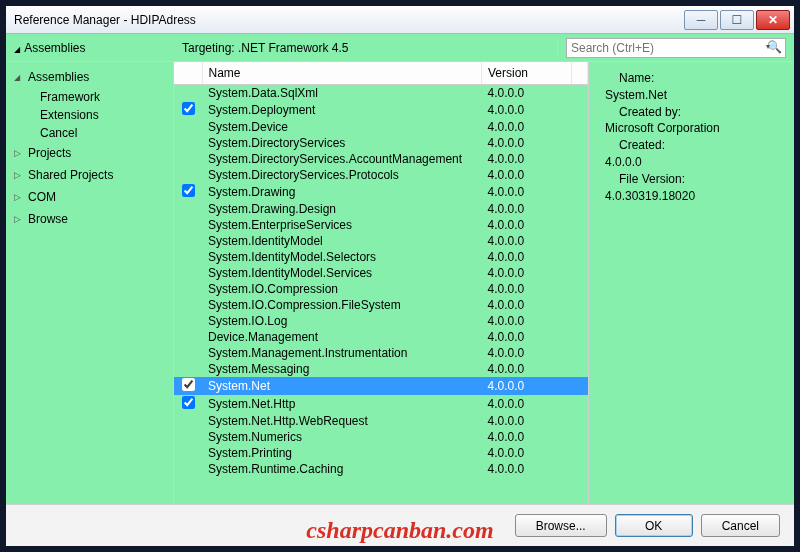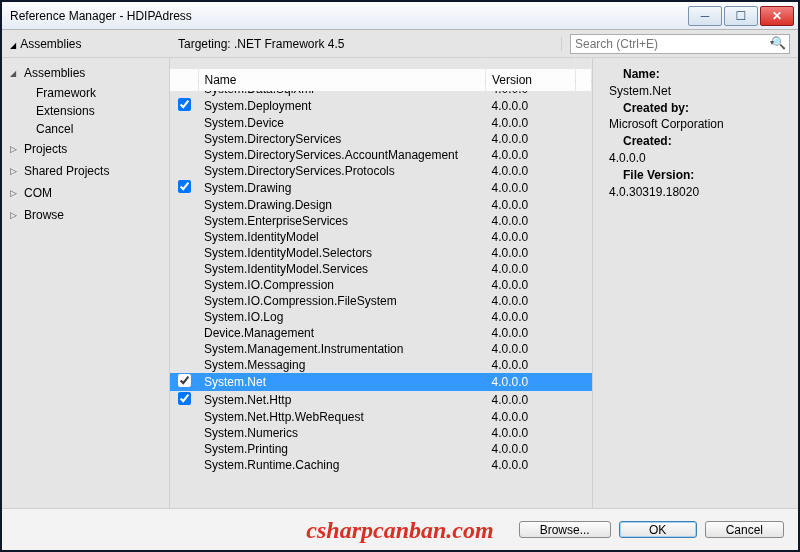--- a/index.html
+++ b/index.html
@@ -1,48 +1,48 @@
 <!DOCTYPE html>
 <html><head>
 <meta charset="utf-8">
 <style>
   * { box-sizing: border-box; margin: 0; padding: 0; font-family: "Segoe UI", Tahoma, sans-serif; font-size: 12px; }
   html, body { width: 800px; height: 552px; overflow: hidden; background:#c0c0c0; }
-  .window { width: 800px; height: 552px; background:#e5e5e5; border:2px solid #0f172a; display:flex; flex-direction:column; }
+  .window { width: 800px; height: 552px; background:#86efac; border:6px solid #0f172a; display:flex; flex-direction:column; }
   .titlebar { height:28px; background:linear-gradient(#fdfdfe,#e6ecf5); border-bottom:1px solid #b5b5b5; display:flex; align-items:center; padding:0 4px; }
   .titlebar .title { flex:1; padding-left:4px; color:#000; }
   .titlebar .winbtn { width:34px; height:20px; margin-left:2px; border:1px solid #7a94b0; background:linear-gradient(#f3f7fb,#d6e3f0); display:flex; align-items:center; justify-content:center; color:#33506b; font-size:10px; border-radius:2px; cursor:default;}
   .titlebar .winbtn.close { background:linear-gradient(#f08080,#d93025); border-color:#8b1a1a; color:#fff; font-weight:bold;}
   .toprow { height:28px; display:flex; align-items:center; border-bottom:1px solid #d0d0d0; padding:0 8px; gap:8px;}
   .toprow .left { width:160px; display:flex; align-items:center; gap:4px; font-weight:normal; color:#000;}
   .toprow .center { flex:1; color:#000;}
   .toprow .searchwrap { width:220px; position:relative; }
   .toprow .searchwrap input { width:100%; height:20px; border:1px solid #abadb3; padding:1px 22px 1px 4px; color:#777;}
   .toprow .searchwrap .mag { position:absolute; right:4px; top:2px; font-size:12px; color:#555;}
   .toprow .searchwrap .dd { position:absolute; right:16px; top:4px; font-size:8px; color:#555;}
   .body { flex:1; display:flex; overflow:hidden;}
   .sidebar { width:168px; border-right:1px solid #d0d0d0; padding:4px 0; overflow:hidden;}
   .sidebar .cat { padding:4px 8px; display:flex; align-items:center; gap:4px; cursor:default; color:#000;}
   .sidebar .cat .arrow { width:10px; display:inline-block; font-size:9px; color:#555;}
   .sidebar .sub { padding:2px 8px 2px 34px; cursor:default; color:#000;}
   .sidebar .sub.selected { color:#000; }
   .center { flex:1; display:flex; overflow:hidden; border-right:1px solid #d0d0d0;}
   .listwrap { flex:1; overflow:hidden; position:relative;}
   table.list { width:100%; border-collapse:collapse; table-layout:fixed;}
-  table.list thead th { text-align:left; font-weight:normal; border-bottom:1px solid #d0d0d0; border-right:1px solid #e8e8e8; padding:4px 6px; background:#fdfdfd; position:sticky; top:11px;}
+  table.list thead th { text-align:left; font-weight:normal; border-bottom:1px solid #d0d0d0; border-right:1px solid #e8e8e8; padding:4px 6px; background:#fdfdfd; position:sticky; top:0;}
   table.list td { padding:1px 6px; white-space:nowrap; overflow:hidden; text-overflow:ellipsis;}
   table.list tr.selected td { background:#3399ff; color:#fff;}
   table.list tr.selected input[type=checkbox]{ accent-color:#fff;}
   table.list td.chk { text-align:center; width:28px;}
   table.list td.ver { width:90px;}
   .scroll { overflow-y:auto; height:100%;}
   .details { width:205px; padding:8px 10px; line-height:1.4;}
-  .details .lbl { font-weight:bold;padding-left:20px;}
+  .details .lbl { font-weight:normal;padding-left:20px;}
   .footer { height:42px; border-top:1px solid #d0d0d0; display:flex; align-items:center; justify-content:flex-end; gap:8px; padding:0 14px; background:#f3f3f3;}
-  .footer button { height:17px; min-width:78px; border:1px solid #8a8a8a; background:linear-gradient(#fdfdfd,#e5e5e5); border-radius:3px; padding:0 20px; cursor:default;}
+  .footer button { height:23px; min-width:78px; border:1px solid #8a8a8a; background:linear-gradient(#fdfdfd,#e5e5e5); border-radius:3px; padding:0 20px; cursor:default;}
   .footer button.default { border:1px solid #3c7fb1; box-shadow:0 0 0 1px #a7d1f0 inset;}
   .watermark { position:absolute; bottom:8px; left:50%; transform:translateX(-50%); color:#d93025; font-size:24px; font-weight:bold; font-style:italic; font-family: Georgia, serif; pointer-events:none;}
   input[type=checkbox]{ width:13px; height:13px;}
   .arrow-expanded::before{content:"◢"; font-size:8px;}
 </style>
 </head>
 <body>
 
 <div class="window">
   <div class="titlebar">

